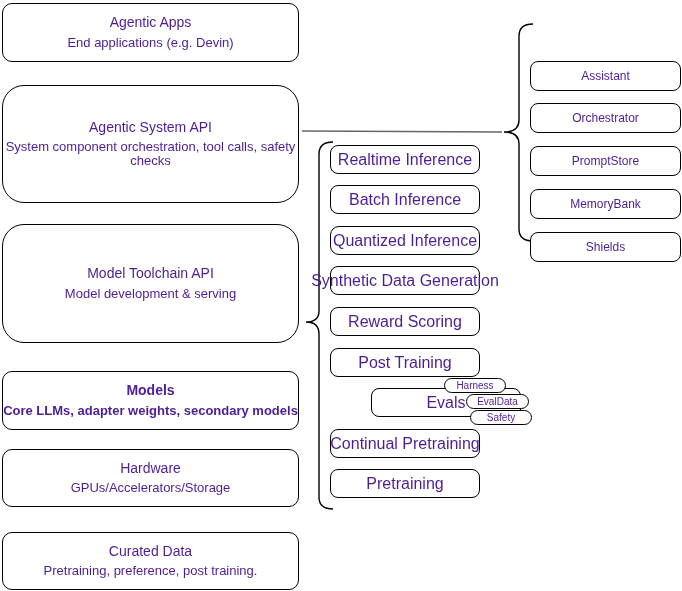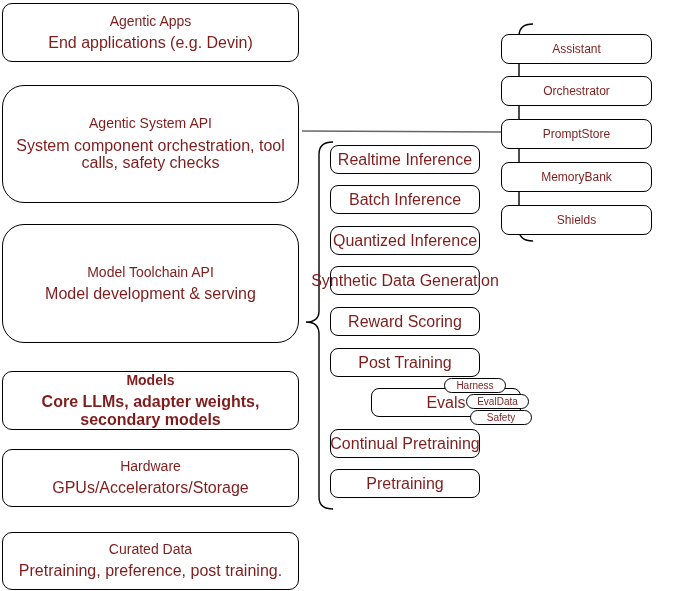--- a/index.html
+++ b/index.html
@@ -2,21 +2,21 @@
 <html><head>
 <meta charset="utf-8">
 <style>
   html, body { margin: 0; padding: 0; background: #ffffff; }
   .canvas {
     position: relative;
     width: 682px;
     height: 591px;
     background: #ffffff;
     font-family: "Liberation Sans", sans-serif;
-    color: #7f1d1d;
+    color: #4c1d95;
     overflow: hidden;
   }
   svg.connector-layer {
     position: absolute;
     left: 0; top: 0;
     width: 682px; height: 591px;
     z-index: 1;
   }
   .stack-box {
     position: absolute;
@@ -27,54 +27,55 @@
     box-sizing: border-box;
     display: flex;
     flex-direction: column;
     align-items: center;
     justify-content: center;
     gap: 5px;
     text-align: center;
     z-index: 2;
   }
   .stack-box .node-title { font-size: 14px; line-height: 1.1; }
-  .stack-box .node-subtitle { font-size: 16px; line-height: 1.1; }
+  .stack-box .node-subtitle { font-size: 13px; line-height: 1.1; }
   .r10 { border-radius: 10px; }
   .r22 { border-radius: 22px; }
   .mid-box {
     position: absolute;
     left: 330px;
     width: 150px;
     height: 29px;
     border: 1.4px solid #000000;
     border-radius: 8px;
     background: #ffffff;
     box-sizing: border-box;
     display: flex;
     align-items: center;
     justify-content: center;
     font-size: 16px;
     white-space: nowrap;
     z-index: 2;
   }
   .right-box {
     position: absolute;
-    left: 501px;
+    left: 530px;
     width: 151px;
     height: 30px;
     border: 1.4px solid #000000;
     border-radius: 8px;
     background: #ffffff;
     box-sizing: border-box;
     display: flex;
     align-items: center;
     justify-content: center;
     font-size: 12px;
     white-space: nowrap;
     z-index: 2;
+    margin-top: 27px;
   }
   .pill {
     position: absolute;
     height: 15px;
     border: 1.2px solid #000000;
     border-radius: 8px;
     background: #ffffff;
     box-sizing: border-box;
     display: flex;
     align-items: center;

